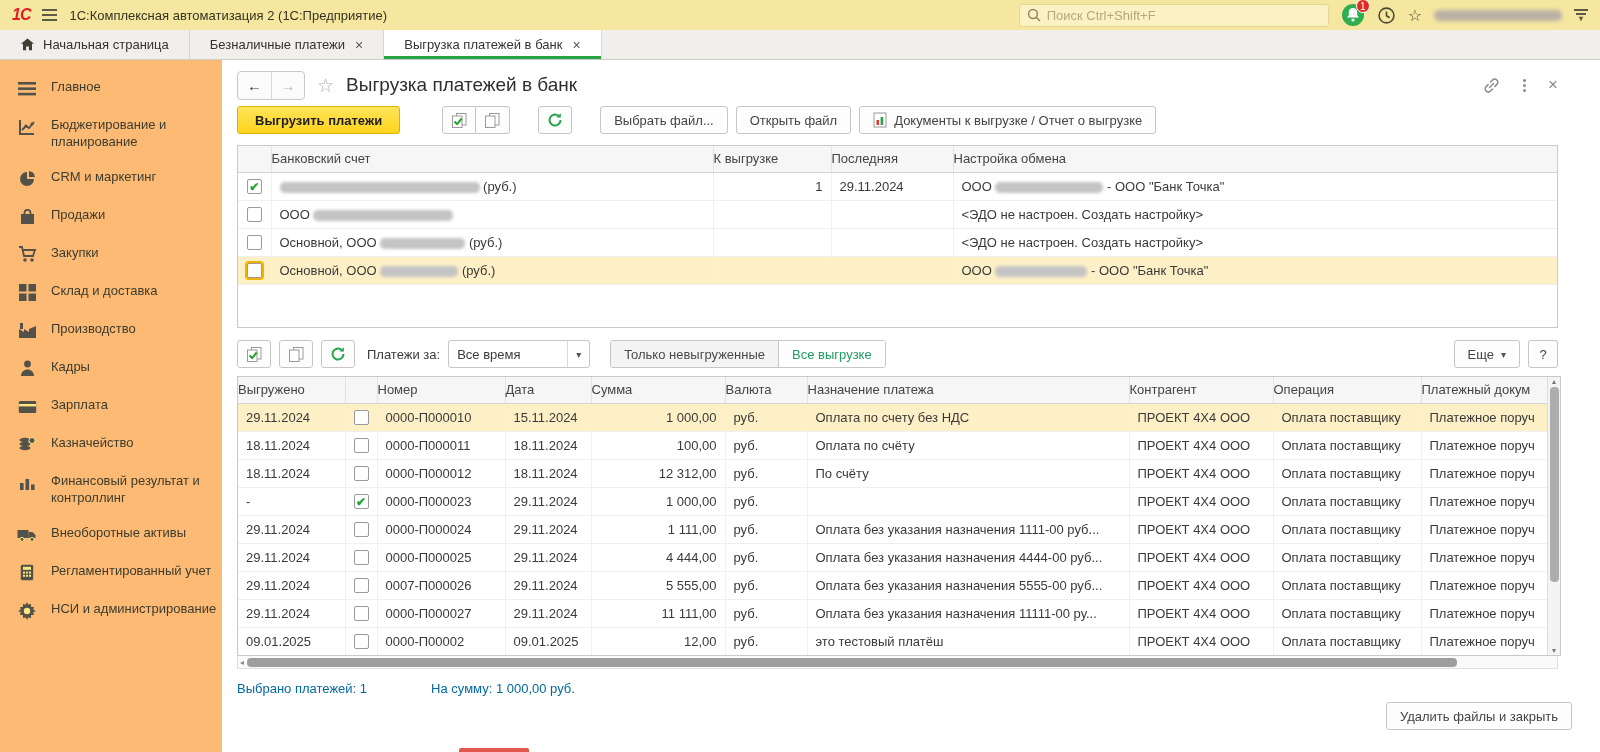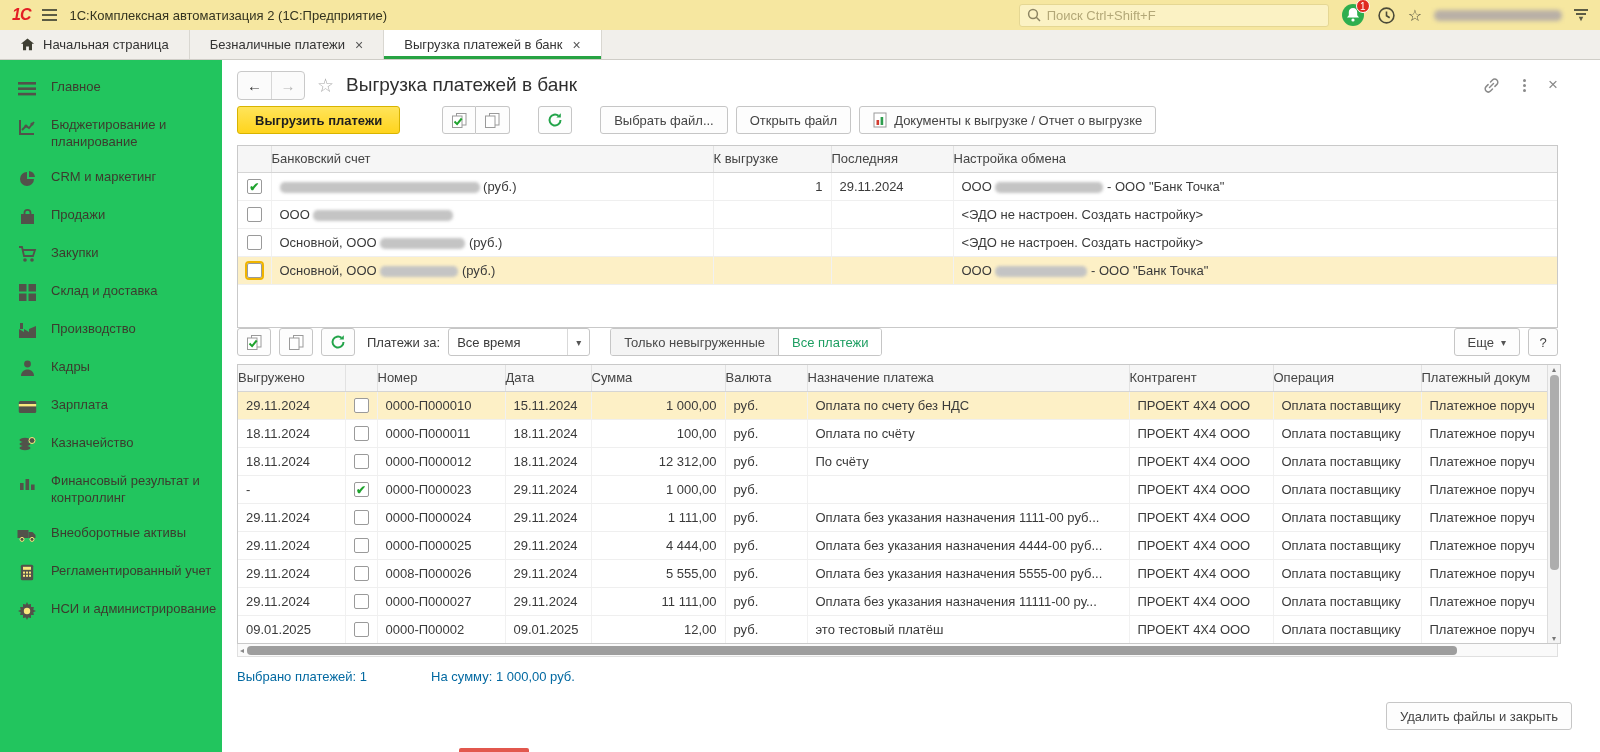--- a/index.html
+++ b/index.html
@@ -23,21 +23,21 @@
   .usermenu b { color:#5c5c44; font-size:8px; line-height:4px; }
 
   
   .tabbar { height:30px; background:#f1efeb; border-bottom:1px solid #cfcdc7; display:flex; align-items:stretch; }
   .tab { display:flex; align-items:center; gap:8px; padding:0 20px; border-right:1px solid #d9d7d1; color:#333; cursor:pointer; position:relative; }
   .tab.active { background:#fff; }
   .tab.active::after { content:""; position:absolute; left:0; right:0; bottom:0; height:3px; background:#27a343; }
   .tab-close { color:#555; font-size:14px; margin-left:2px; }
 
   
-  .sidebar { position:absolute; left:0; top:60px; bottom:0; width:244px; background:#22c55e; padding-top:10px; overflow:hidden; }
+  .sidebar { position:absolute; left:0; top:60px; bottom:0; width:244px; background:#fdba74; padding-top:10px; overflow:hidden; }
   .sb-item { display:flex; gap:14px; padding:9px 8px 9px 17px; align-items:flex-start; color:#3c3c2e; cursor:pointer; line-height:1.3; }
   .sb-ic { width:20px; height:20px; flex:none; display:flex; align-items:center; justify-content:center; }
   .sb-ic svg { display:block; }
 
   
   .content { position:absolute; left:222px; top:60px; right:0; bottom:0; background:#fff; padding-left:15px; }
 
   .navrow { margin-top:10px; display:flex; align-items:center; gap:12px; height:30px; }
   .navgroup { display:flex; border:1px solid #c9c9c9; border-radius:4px; overflow:hidden; background:#fbfbfb; height:29px; }
   .navbtn { width:33px; display:flex; align-items:center; justify-content:center; font-size:15px; cursor:pointer; }
@@ -63,21 +63,21 @@
   table { border-collapse:collapse; table-layout:fixed; width:100%; }
   th { background:#f6f6f6; font-weight:normal; text-align:left; color:#444; padding:5px 0; border-right:1px solid #e2e2e2; border-bottom:1px solid #d5d5d5; height:26px; }
   td { padding:5px 8px; border-right:1px solid #f1f1f1; border-bottom:1px solid #efefef; height:28px; white-space:nowrap; overflow:hidden; }
   th:last-child, td:last-child { border-right:none; }
   tr.hl td { background:#fdf0c6; }
   td.num, th.num { text-align:right; }
   .cb { display:inline-block; width:15px; height:15px; border:1px solid #9a9a9a; border-radius:2px; background:#fff; text-align:center; line-height:14px; font-size:12px; color:#1fa32e; font-weight:bold; vertical-align:middle; cursor:pointer; }
   .cb.focus { outline:2px solid #f0b400; }
   .redact { display:inline-block; height:11px; background:#c4c4c4; border-radius:5px; filter:blur(1.5px); vertical-align:middle; }
 
-  .toolbar2 { margin-top:0; display:flex; align-items:center; gap:8px; width:1321px; }
+  .toolbar2 { margin-top:12px; display:flex; align-items:center; gap:8px; width:1321px; }
   .lbl { color:#3a3a3a; margin-left:4px; }
   .combo { display:flex; height:28px; border:1px solid #c6c6c6; border-radius:3px; width:142px; align-items:stretch; background:#fff; cursor:pointer; }
   .combo .val { flex:1; display:flex; align-items:center; padding:0 8px; }
   .combo .car { width:22px; border-left:1px solid #d9d9d9; display:flex; align-items:center; justify-content:center; color:#555; font-size:10px; }
   .toggle { display:flex; border:1px solid #c6c6c6; border-radius:3px; overflow:hidden; height:28px; margin-left:12px; }
   .toggle .tbtn { padding:0 13px; display:flex; align-items:center; cursor:pointer; }
   .toggle .off { background:#f4f4f4; color:#4a4a4a; border-right:1px solid #c6c6c6; }
   .toggle .on { background:#fff; color:#1e9e62; }
   .t2-spacer { flex:1; }
   .btn-q { width:30px; padding:0; justify-content:center; }
@@ -439,21 +439,21 @@
           <path d="M13.8 1.2v4.4H9.4z" fill="#23a44a"></path>
         </svg>
     </span>
     <span class="lbl">Платежи за:</span>
     <span class="combo">
       <span class="val">Все время</span>
       <span class="car">▾</span>
     </span>
     <span class="toggle">
       <span class="tbtn off">Только невыгруженные</span>
-      <span class="tbtn on">Все платежи</span>
+      <span class="tbtn on">Все выгрузке</span>
     </span>
     <span class="t2-spacer"></span>
     <span class="btn">
       <span>Еще</span>
       <span style="font-size:10px;color:#555;">▾</span>
     </span>
     <span class="btn btn-q">?</span>
   </div>
 
   <div class="pay-outer">
@@ -554,21 +554,21 @@
               <td class="num">4 444,00</td>
               <td>руб.</td>
               <td>Оплата без указания назначения 4444-00 руб...</td>
               <td>ПРОЕКТ 4X4 ООО</td>
               <td>Оплата поставщику</td>
               <td>Платежное поруч</td>
             </tr>
             <tr>
               <td>29.11.2024</td>
               <td style="text-align: center;"><span class="cb"></span></td>
-              <td>0008-П000026</td>
+              <td>0007-П000026</td>
               <td>29.11.2024</td>
               <td class="num">5 555,00</td>
               <td>руб.</td>
               <td>Оплата без указания назначения 5555-00 руб...</td>
               <td>ПРОЕКТ 4X4 ООО</td>
               <td>Оплата поставщику</td>
               <td>Платежное поруч</td>
             </tr>
             <tr>
               <td>29.11.2024</td>

